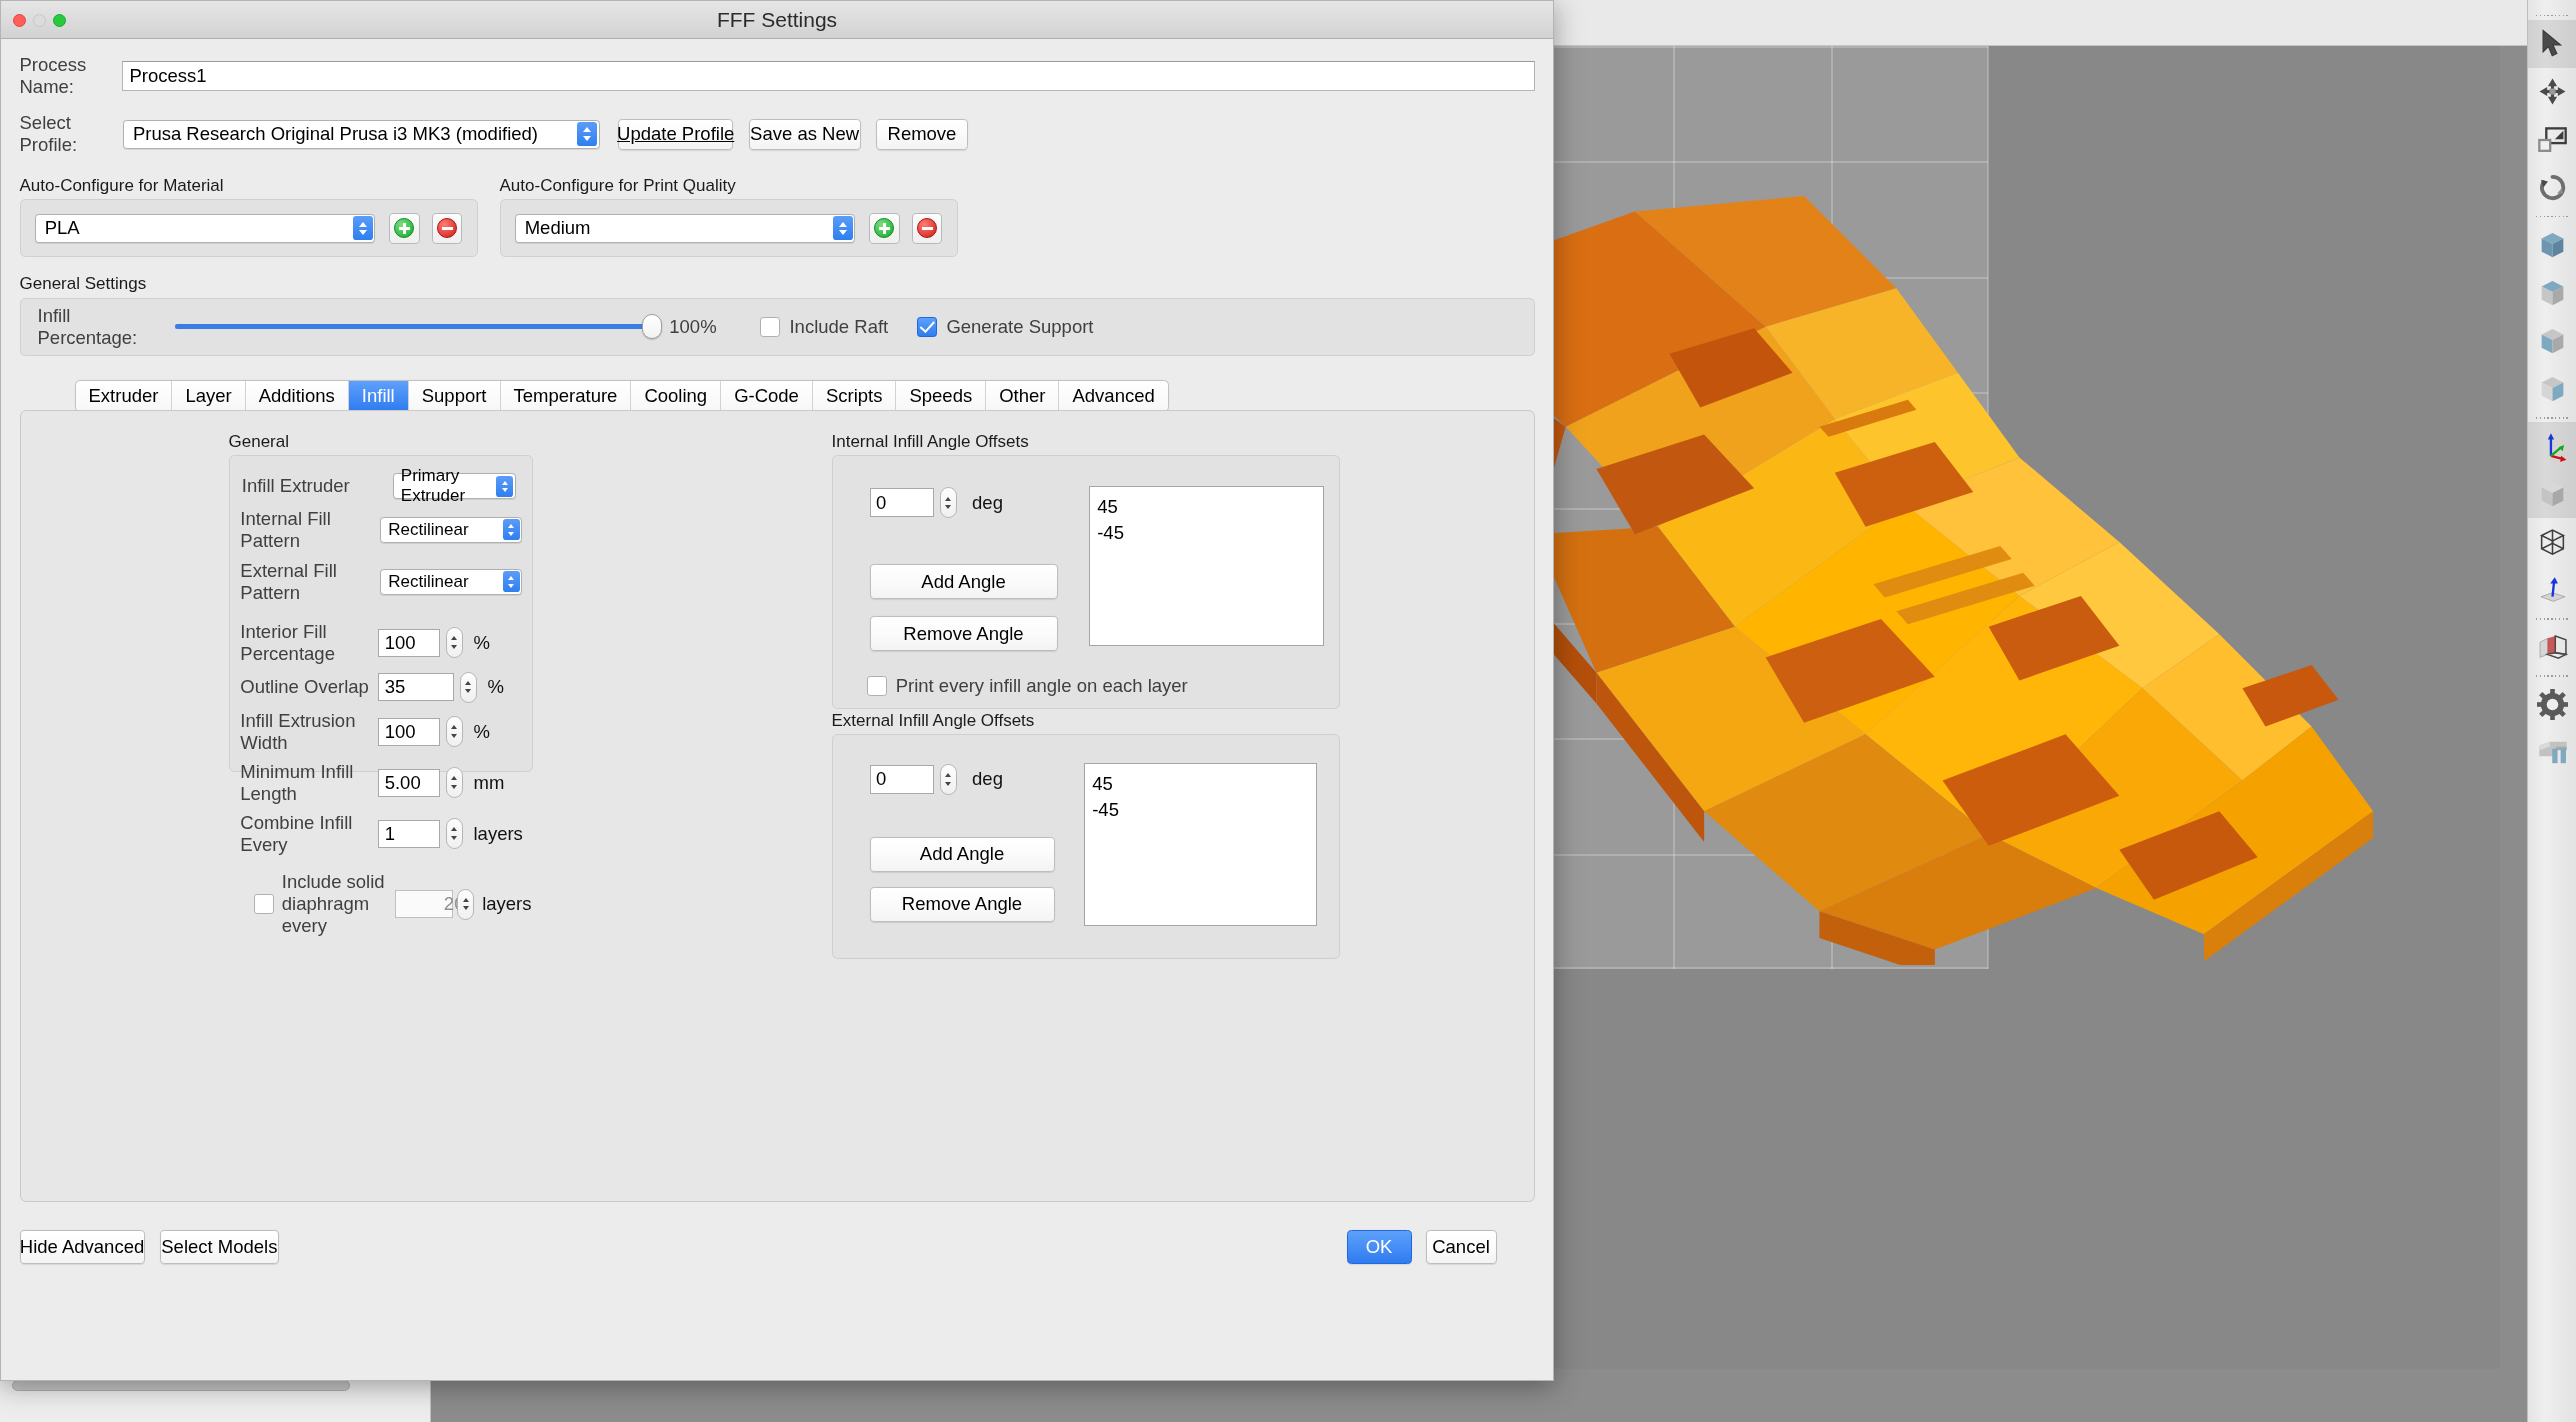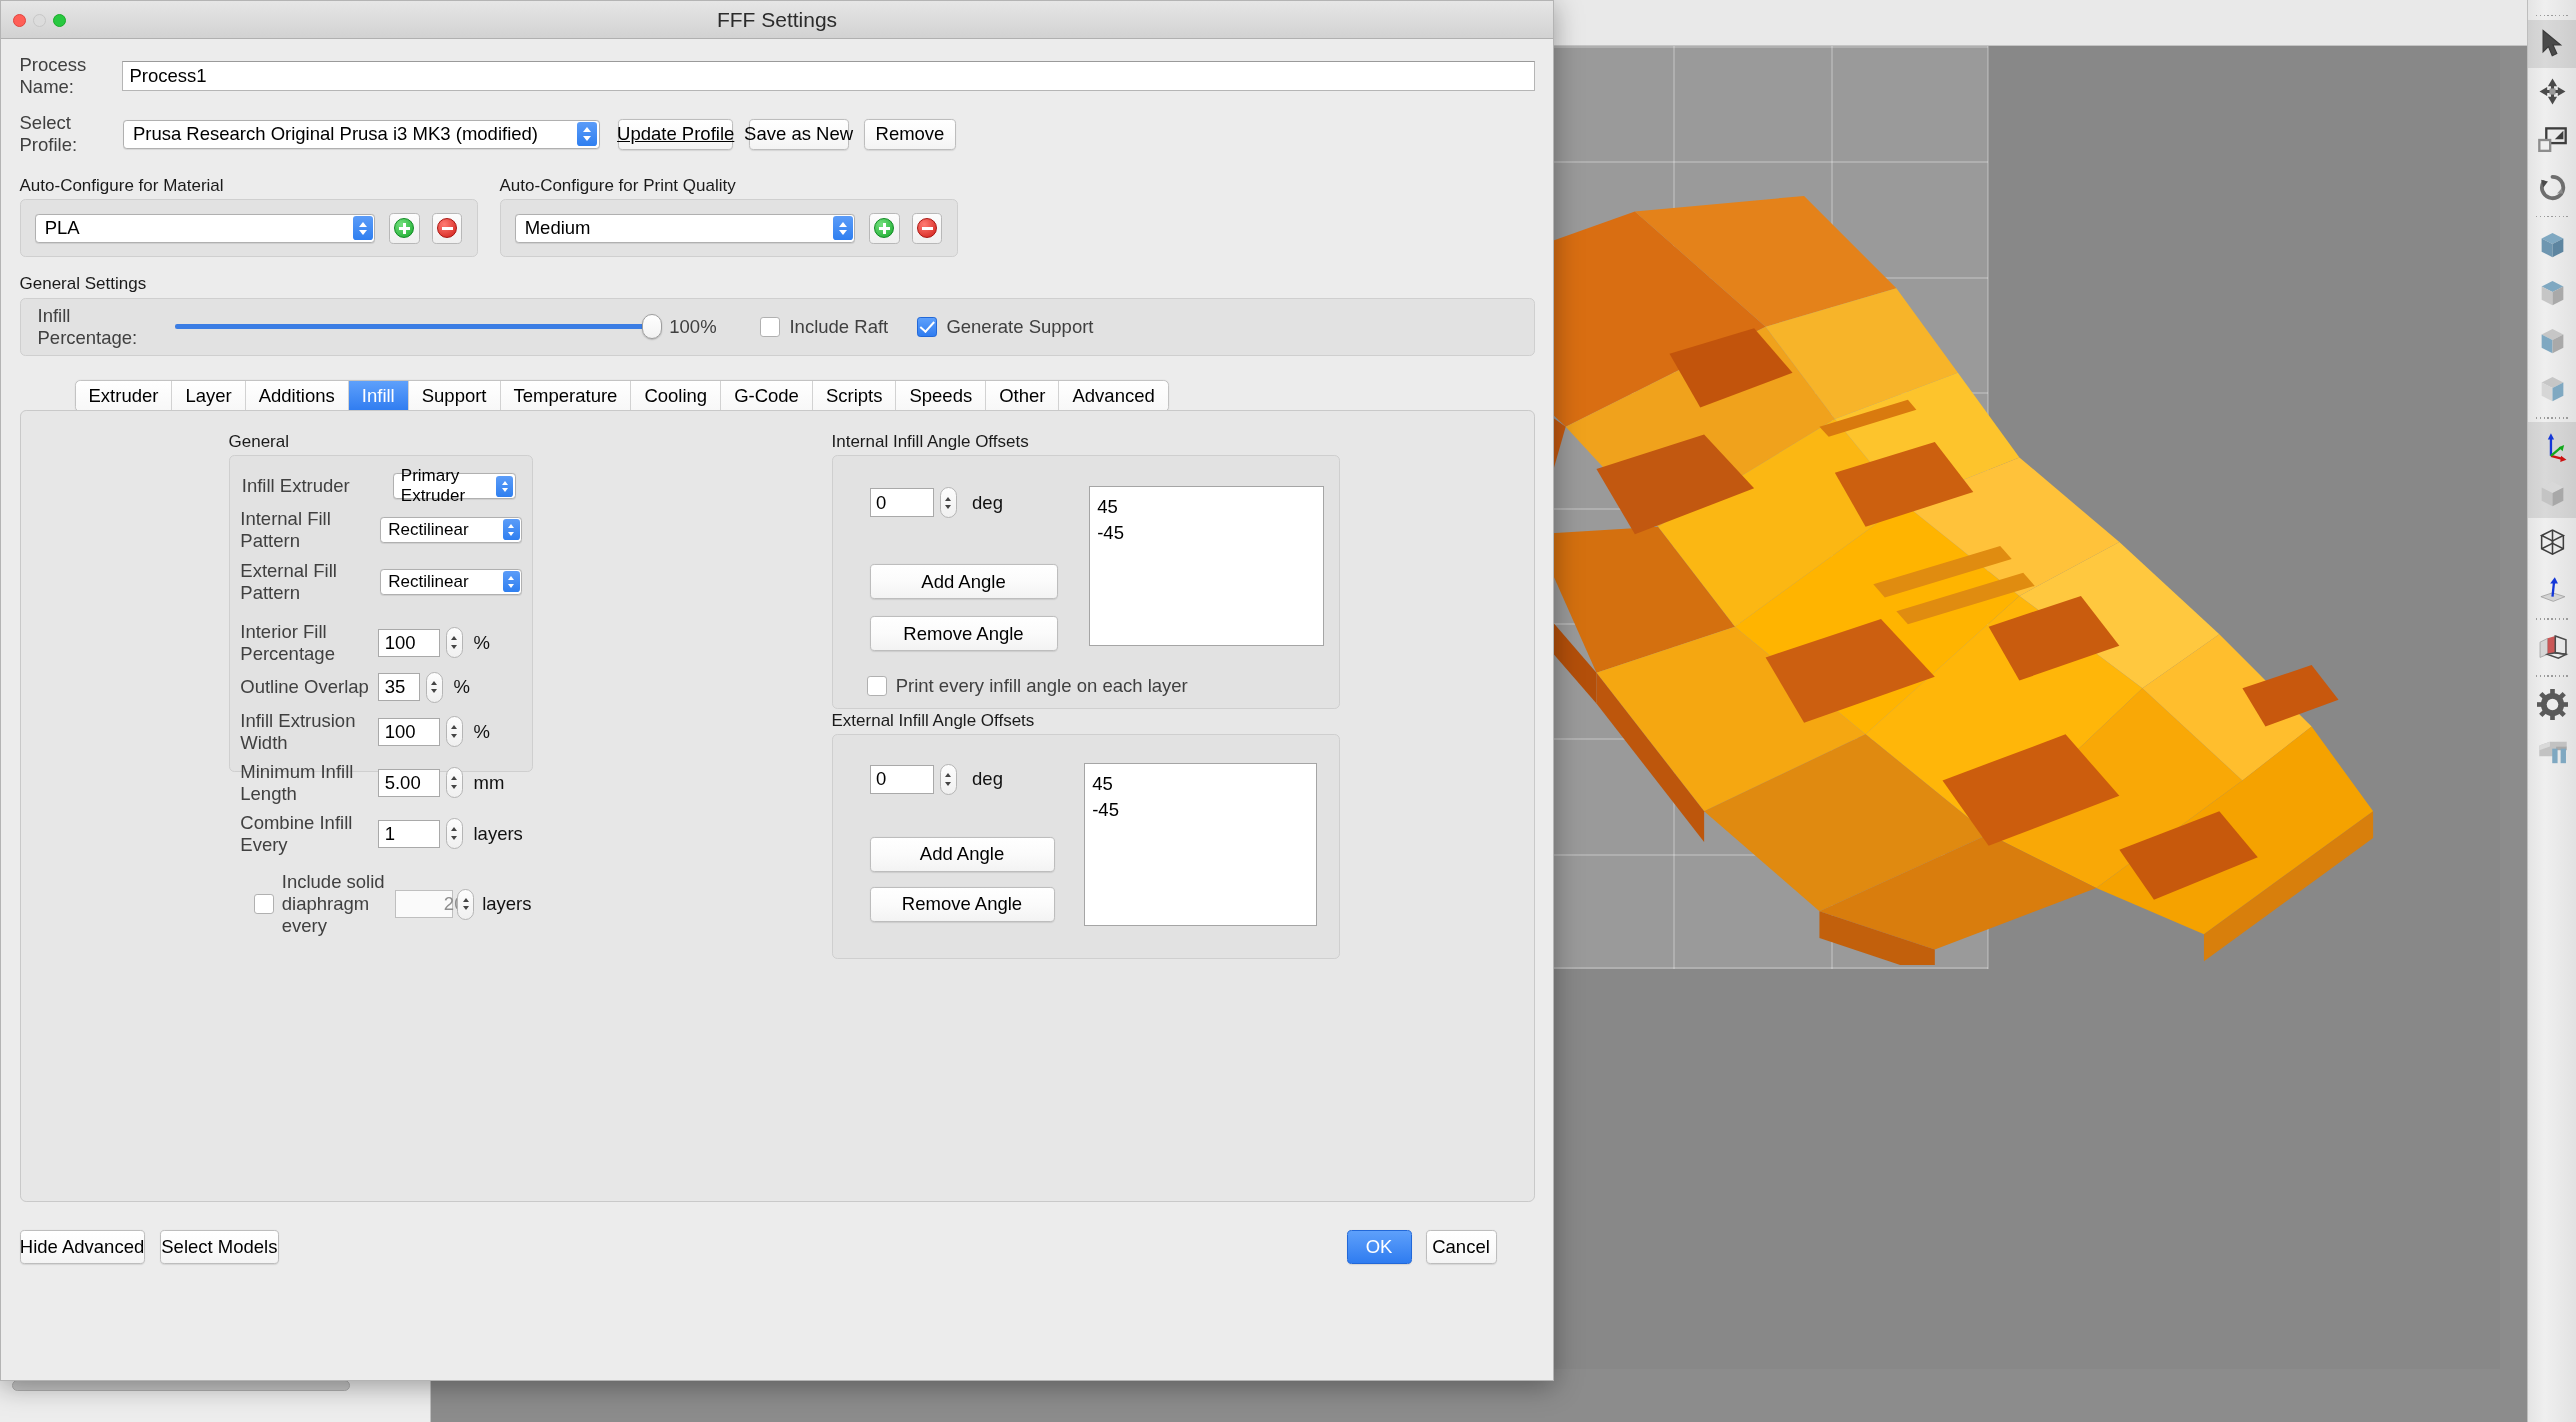--- a/index.html
+++ b/index.html
@@ -508,21 +508,21 @@
     <div class="row" style="margin-top:14px;">
       <div class="lbl" style="width:94px;">Select Profile:</div>
       <div class="combo" style="width:477px;margin-left:9.2px;">
         <span>Prusa Research Original Prusa i3 MK3 (modified)</span>
         <span class="arrows">
             <span class="up"></span>
             <span class="dn"></span>
           </span>
       </div>
       <div class="btn" style="width:115px;margin-left:18.5px;text-decoration:underline;">Update Profile</div>
-      <div class="btn" style="width:100px;margin-left:15.4px;">Save as New</div>
+      <div class="btn" style="width:112px;margin-left:15.4px;">Save as New</div>
       <div class="btn" style="width:92px;margin-left:15.4px;">Remove</div>
     </div>
 
     <div class="row" style="margin-top:20px;align-items:flex-start;">
 
       <div style="width:458px;">
         <div class="group-title">Auto-Configure for Material</div>
         <div class="group" style="height:58px;display:flex;align-items:center;padding:0 14px;">
           <div class="combo" style="width:346px;">
             <span>PLA</span>
@@ -655,21 +655,21 @@
             </div>
             <div class="spin" style="margin-left:5.4px;">
                 <span class="up"></span>
                 <span class="dn"></span>
               </div>
             <div class="unit" style="margin-left:10.8px;">%</div>
           </div>
 
           <div class="row" style="margin:7px 0 0 10.8px;">
             <div class="lbl" style="width:138px;">Outline Overlap</div>
-            <div class="numfield" style="width:42px;">
+            <div class="numfield" style="width:76px;">
               <span>35</span>
             </div>
             <div class="spin" style="margin-left:5.4px;">
                 <span class="up"></span>
                 <span class="dn"></span>
               </div>
             <div class="unit" style="margin-left:10.8px;">%</div>
           </div>
 
           <div class="row" style="margin:7px 0 0 10.8px;">

